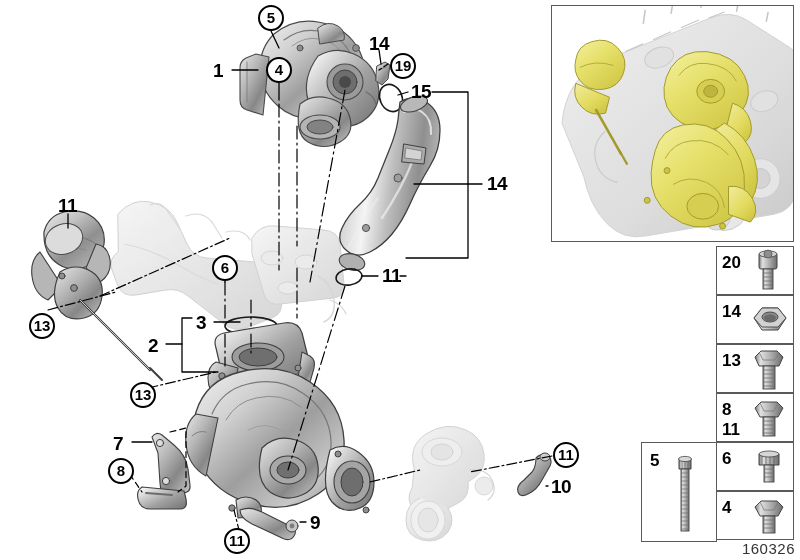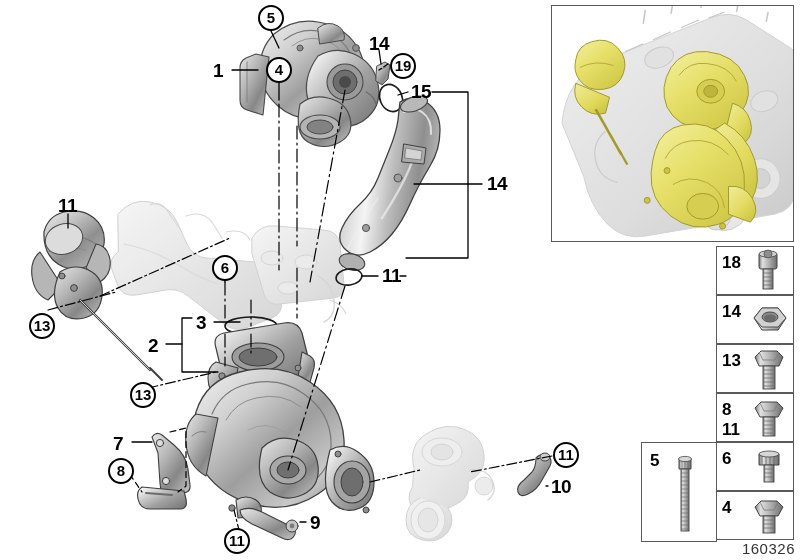--- a/index.html
+++ b/index.html
@@ -455,21 +455,21 @@
   <div class="clbl" style="left:212px;top:255px;">6</div>
   <div class="clbl" style="left:29px;top:313px;">13</div>
   <div class="clbl" style="left:130px;top:382px;">13</div>
   <div class="clbl" style="left:108px;top:458px;">8</div>
   <div class="clbl" style="left:224px;top:528px;">11</div>
   <div class="clbl" style="left:553px;top:442px;">11</div>
 
   <div id="legend">
 
     <div class="lrow" style="top:0px;">
-      <div class="lnum">18</div>
+      <div class="lnum">20</div>
       <svg class="lpic" viewBox="0 0 42 45">
         <rect x="12" y="4" width="18" height="16" rx="2" fill="url(#boltG)" stroke="#444" stroke-width="1"></rect>
         <ellipse cx="21" cy="5" rx="9" ry="3.2" fill="#cfcfcf" stroke="#444" stroke-width="0.8"></ellipse>
         <circle cx="21" cy="5" r="4" fill="#8e8e8e" stroke="#555" stroke-width="0.8"></circle>
         <rect x="16" y="20" width="10" height="20" fill="url(#boltG)" stroke="#444" stroke-width="0.9"></rect>
         <g stroke="#6d6d6d" stroke-width="0.8">
           <path d="M16 24 h10 M16 28 h10 M16 32 h10 M16 36 h10"></path>
         </g>
       </svg>
     </div>

